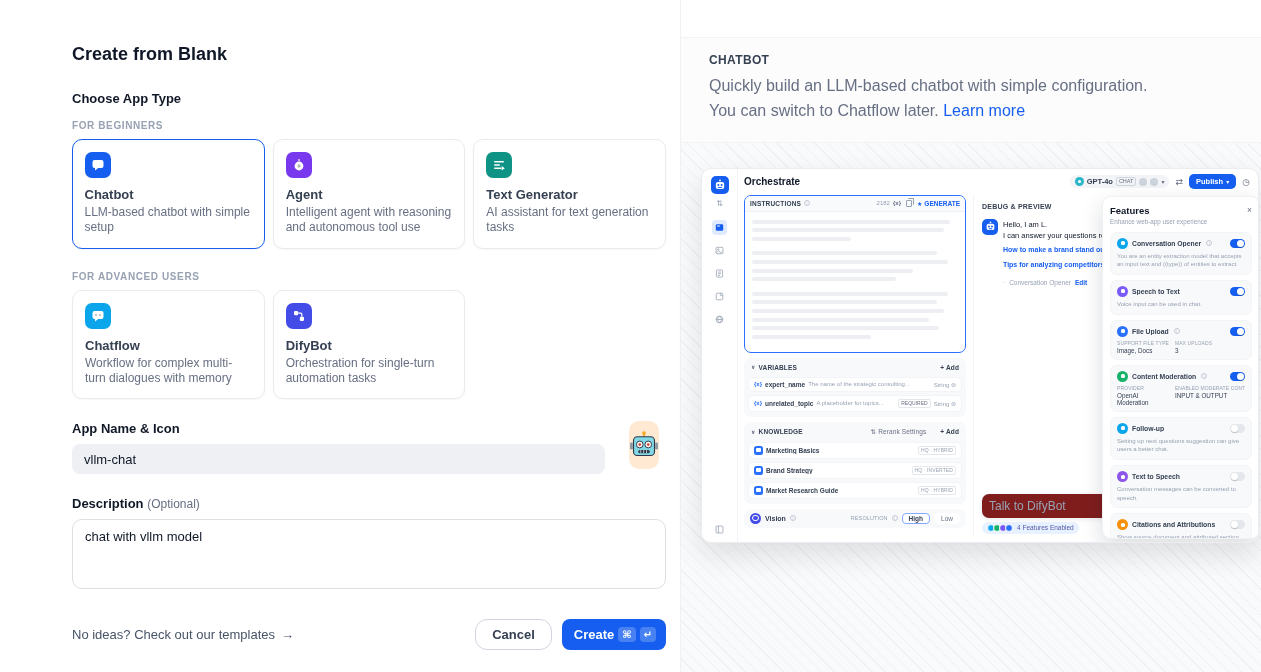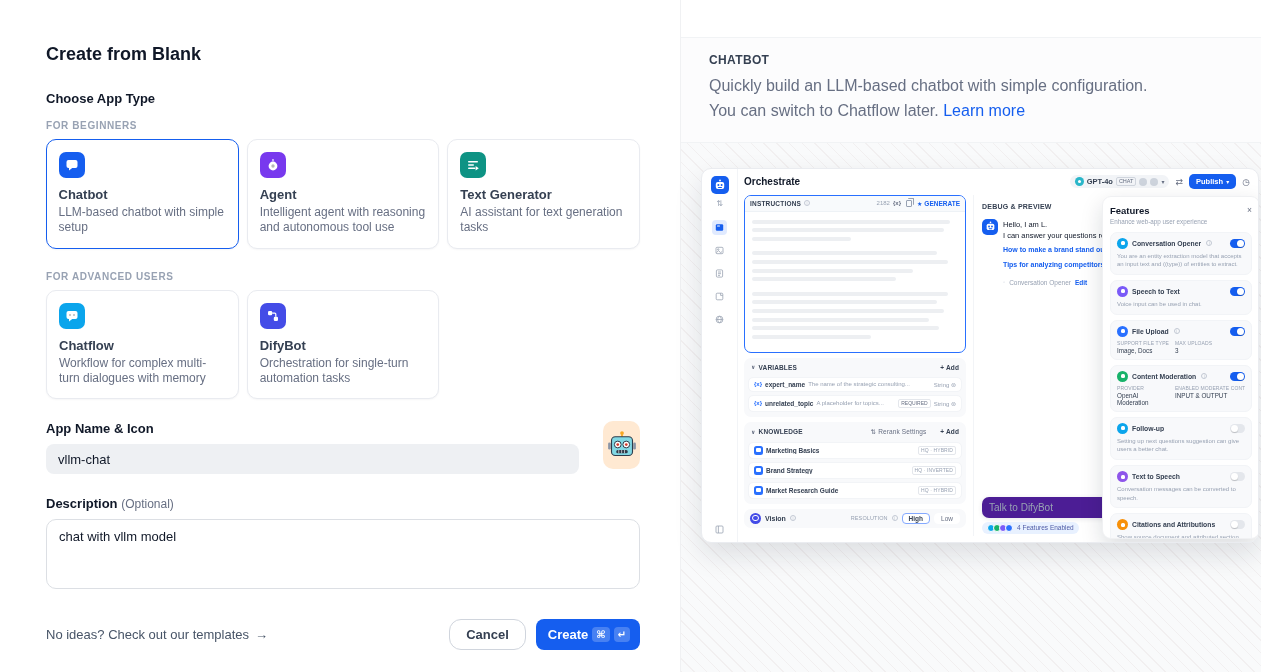--- a/index.html
+++ b/index.html
@@ -1,21 +1,21 @@
 <!DOCTYPE html>
 <html><head>
 <meta charset="utf-8">
 <style>
   *{box-sizing:border-box;margin:0;padding:0}
   html,body{width:1261px;height:672px;overflow:hidden;background:#fff;
     font-family:"Liberation Sans","DejaVu Sans",sans-serif;color:#101828}
   .app{display:flex;width:1261px;height:672px}
 
   
-  .left{width:680px;padding:44px 40px 20px 46px;background:#fff}
+  .left{width:680px;padding:44px 40px 20px 72px;background:#fff}
   .title{font-size:18px;font-weight:700;color:#101828;margin-bottom:26px}
   .sec{font-size:13px;font-weight:700;color:#101828;margin-bottom:14px}
   .grp{font-size:10px;font-weight:600;color:#98a2b3;letter-spacing:.06em;margin-bottom:8px}
   .cards{display:grid;grid-template-columns:repeat(3,1fr);gap:8px;width:594px;margin-bottom:22px}
   .card{background:#fff;border:1px solid #e9ebf0;border-radius:10px;padding:12px;cursor:pointer;
     box-shadow:0 1px 2px rgba(16,24,40,.04)}
   .card.selected{border:1.5px solid #155eef;padding:11.5px}
   .ticon{width:26px;height:26px;border-radius:7px;display:flex;align-items:center;justify-content:center;margin-bottom:9px}
   .tname{font-size:13px;font-weight:600;color:#354052;margin-bottom:3px}
   .tdesc{font-size:12px;color:#676f83;line-height:1.28}
@@ -126,22 +126,22 @@
   .dbg-title{font-size:7px;font-weight:700;color:#354052;letter-spacing:.03em;margin-bottom:9px}
   .msg{display:flex;gap:5px;min-width:0}
   .avatar{width:16px;height:16px;border-radius:5px;background:#155eef;flex:none;display:flex;align-items:center;justify-content:center}
   .mtxt{min-width:0;font-size:7.5px;color:#101828;line-height:1.5}
   .mline{white-space:nowrap;overflow:hidden}
   .sline{display:flex;gap:12px;white-space:nowrap;overflow:hidden;color:#155eef;font-size:7px;font-weight:600;margin-top:4px}
   .opener{display:flex;gap:4px;align-items:center;margin-top:8px;font-size:6.5px;color:#98a2b3}
   .opener .edit{color:#155eef;font-weight:600}
   .odot{font-size:6px;color:#c3c9d4}
   .dbg-sp{flex:1}
-  .dbg-input{background:#4c1d95;border-radius:7px;box-shadow:0 1px 5px rgba(16,24,40,.10);padding:5px 7px;
-    font-size:10px;color:#98a2b3;width:182px}
+  .dbg-input{background:#7f1d1d;border-radius:7px;box-shadow:0 1px 5px rgba(16,24,40,.10);padding:5px 7px;
+    font-size:12px;color:#98a2b3;width:182px}
   .chips{display:flex;align-items:center;margin-top:4px;background:#e8f1ff;border-radius:6px;padding:2px 5px;width:fit-content}
   .chip-ic{width:8px;height:8px;border-radius:50%;border:1px solid #fff;margin-left:-2px}
   .chip-ic:first-child{margin-left:0}
   .chips-label{font-size:6.5px;color:#4e5ba6;margin-left:4px}
 
   
   .pv-feat{position:absolute;left:400px;top:27px;width:158px;height:343px;background:#fff;border-radius:9px;
     border:1px solid #f0f1f3;box-shadow:0 8px 22px rgba(16,24,40,.15);padding:8px 7px 0;overflow:hidden;z-index:5}
   .ft-hrow{display:flex;justify-content:space-between;align-items:center}
   .ft-title{font-size:9.5px;font-weight:700;color:#101828}

